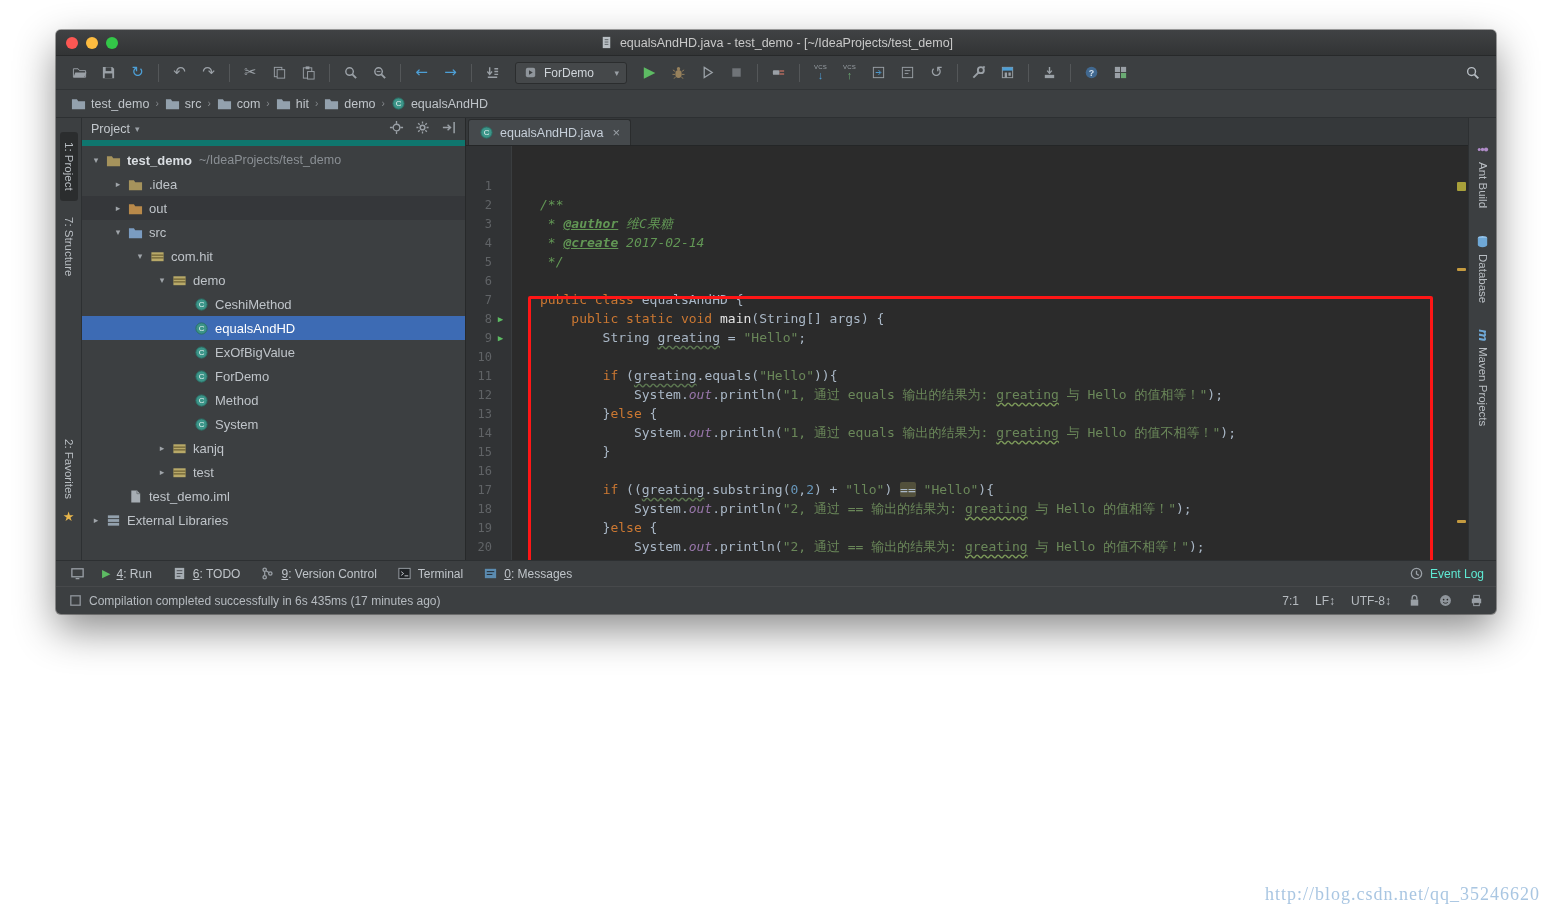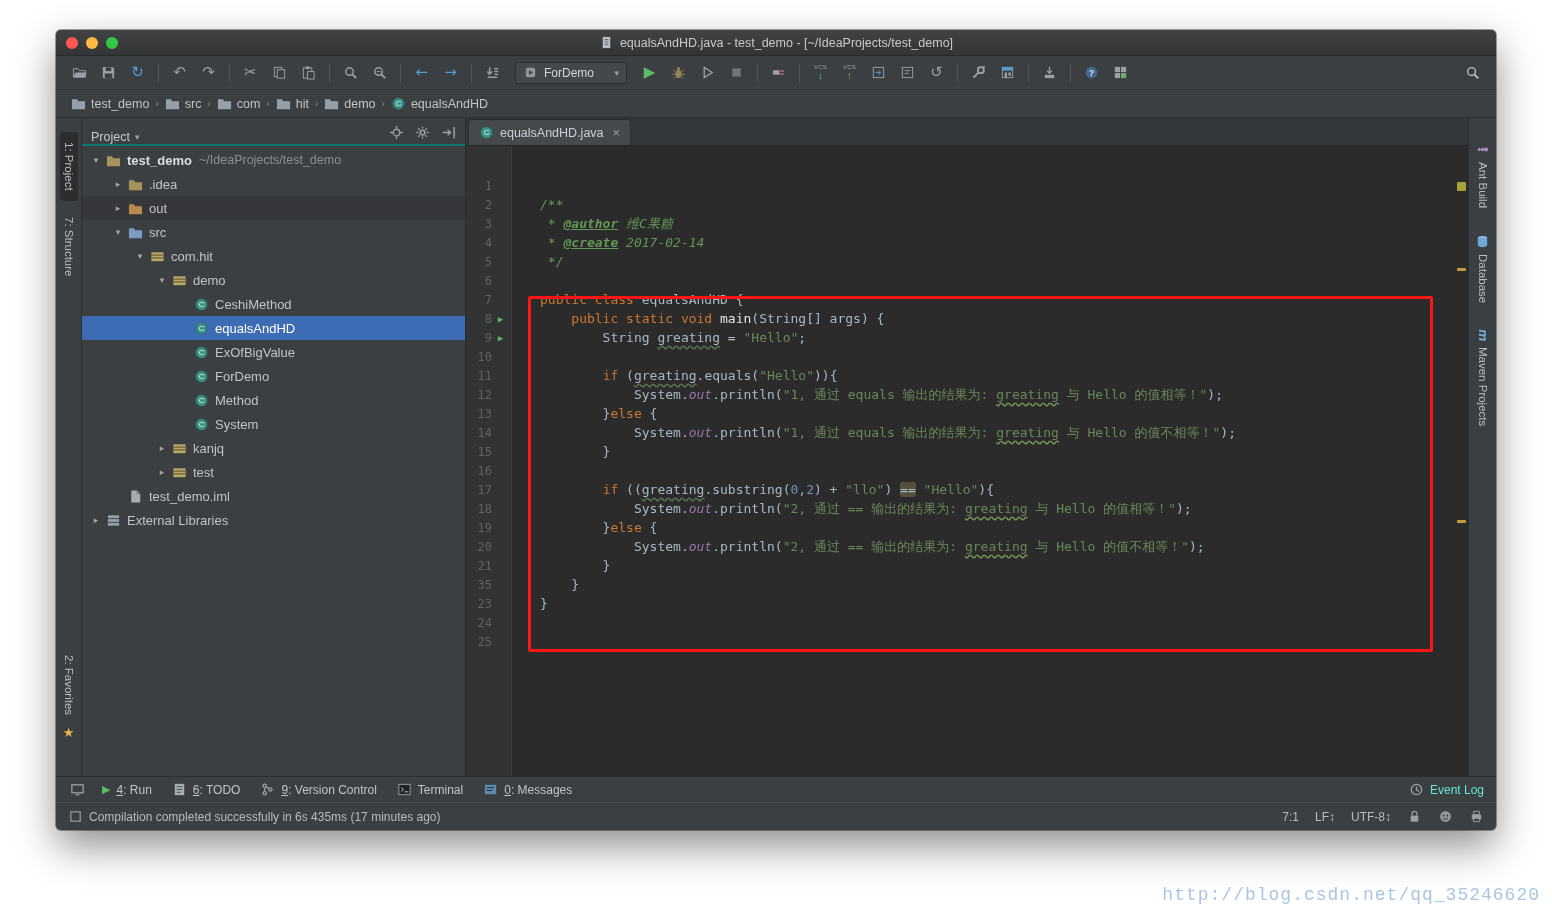--- a/index.html
+++ b/index.html
@@ -1,19 +1,19 @@
 <!DOCTYPE html>
 <html style="--sel: #3d6bb4; --annot: #fe1616;"><head>
 <meta charset="utf-8">
 <style>
   *{margin:0;padding:0;box-sizing:border-box}
   html,body{width:1552px;height:909px}
   body{background:#ffffff;font-family:"Liberation Sans",sans-serif;position:relative;overflow:hidden}
 
-  .window{position:absolute;left:56px;top:30px;width:1440px;height:800px;background:#3c3f41;
+  .window{position:absolute;left:56px;top:30px;width:1440px;height:584px;background:#3c3f41;
     border-radius:5px;box-shadow:0 16px 40px rgba(0,0,0,.45),0 0 0 1px rgba(0,0,0,.35);
     display:flex;flex-direction:column;overflow:hidden}
 
   
   .titlebar{flex:0 0 26px;background:linear-gradient(#404244,#323435);border-bottom:1px solid #27292a;
     display:flex;align-items:center;position:relative}
   .traffic{display:flex;gap:8px;padding-left:10px;z-index:2}
   .tl{width:12px;height:12px;border-radius:50%;display:inline-block}
   .tl.red{background:#fc5753}
   .tl.yellow{background:#fdbc40}
@@ -48,21 +48,21 @@
   .strip.right{width:28px;border-left:1px solid #2d3032}
   .strip-tab{writing-mode:vertical-rl;font-size:11.5px;color:#b9bec3;padding:10px 3px;margin:3px 0;
     display:flex;align-items:center;gap:5px;border-radius:3px}
   .strip-tab.active{background:rgba(0,0,0,.28)}
   .strip-tab .star{color:#e8b64c;font-size:13px;margin-top:5px}
   .strip-tab.first{margin-top:14px}
   .strip-tab.push{margin-top:auto;margin-bottom:26px}
 
   
   .project-panel{width:384px;background:#3c3f41;border-right:1px solid #27292a;display:flex;flex-direction:column}
-  .panel-header{flex:0 0 28px;display:flex;align-items:flex-end;padding:0 9px;border-bottom:2px solid #0f766e}
+  .panel-header{flex:0 0 28px;display:flex;align-items:center;padding:0 9px;border-bottom:6px solid #0f766e}
   .ph-title{font-size:12.5px;color:#c3c8cd;display:inline-flex;align-items:center;gap:5px}
   .ph-title .caret{font-size:9px;color:#9aa0a6}
   .ph-icons{margin-left:auto;display:inline-flex;gap:11px;align-items:center}
   .tree{flex:1;overflow:hidden;padding-top:2px}
   .trow{height:24px;display:flex;align-items:center;font-size:13px;color:#bfc4c9;white-space:nowrap}
   .trow.sel{background:var(--sel,#3d6bb4);color:#ffffff}
   .trow.hov{background:#35373a}
   .tarrow{flex:0 0 16px;text-align:center;color:#9fa4a9;font-size:9px}
   .ticon{flex:0 0 18px}
   .tlabel{margin-left:5px}
@@ -104,21 +104,21 @@
 
   
   .bottombar{flex:0 0 26px;display:flex;align-items:center;border-top:1px solid #2d3032;padding:0 8px;gap:2px}
   .bb-item{display:inline-flex;align-items:center;gap:6px;font-size:12px;color:#bfc4c9;padding:2px 9px;border-radius:3px}
   .bb-right{margin-left:auto;display:inline-flex;align-items:center;gap:6px;font-size:12px;color:#5eead4;padding-right:4px}
   .statusbar{flex:0 0 28px;display:flex;align-items:center;border-top:1px solid #47494b;padding:0 12px;
     font-size:12px;color:#b6bbc0;gap:6px}
   .sb-right{margin-left:auto;display:inline-flex;align-items:center;gap:16px}
   .sb-w{display:inline-flex;align-items:center;color:#b6bbc0}
 
-  .watermark{position:absolute;right:12px;bottom:4px;font-family:Liberation Mono, monospace;font-size:18px;
+  .watermark{position:absolute;right:12px;bottom:4px;font-family:Liberation Serif, serif;font-size:18px;
     color:#a9c6e2;letter-spacing:1px}
 </style>
 </head>
 <body>
 
 <div class="window">
 
   <div class="titlebar">
     <div class="traffic">
       <span class="tl red"></span>

